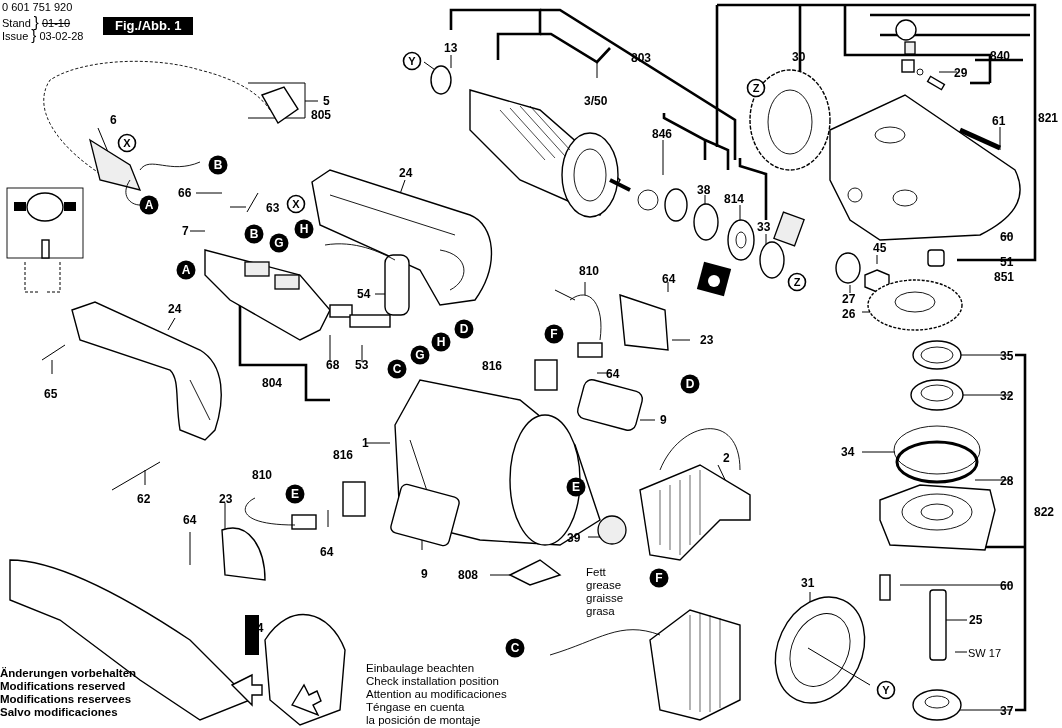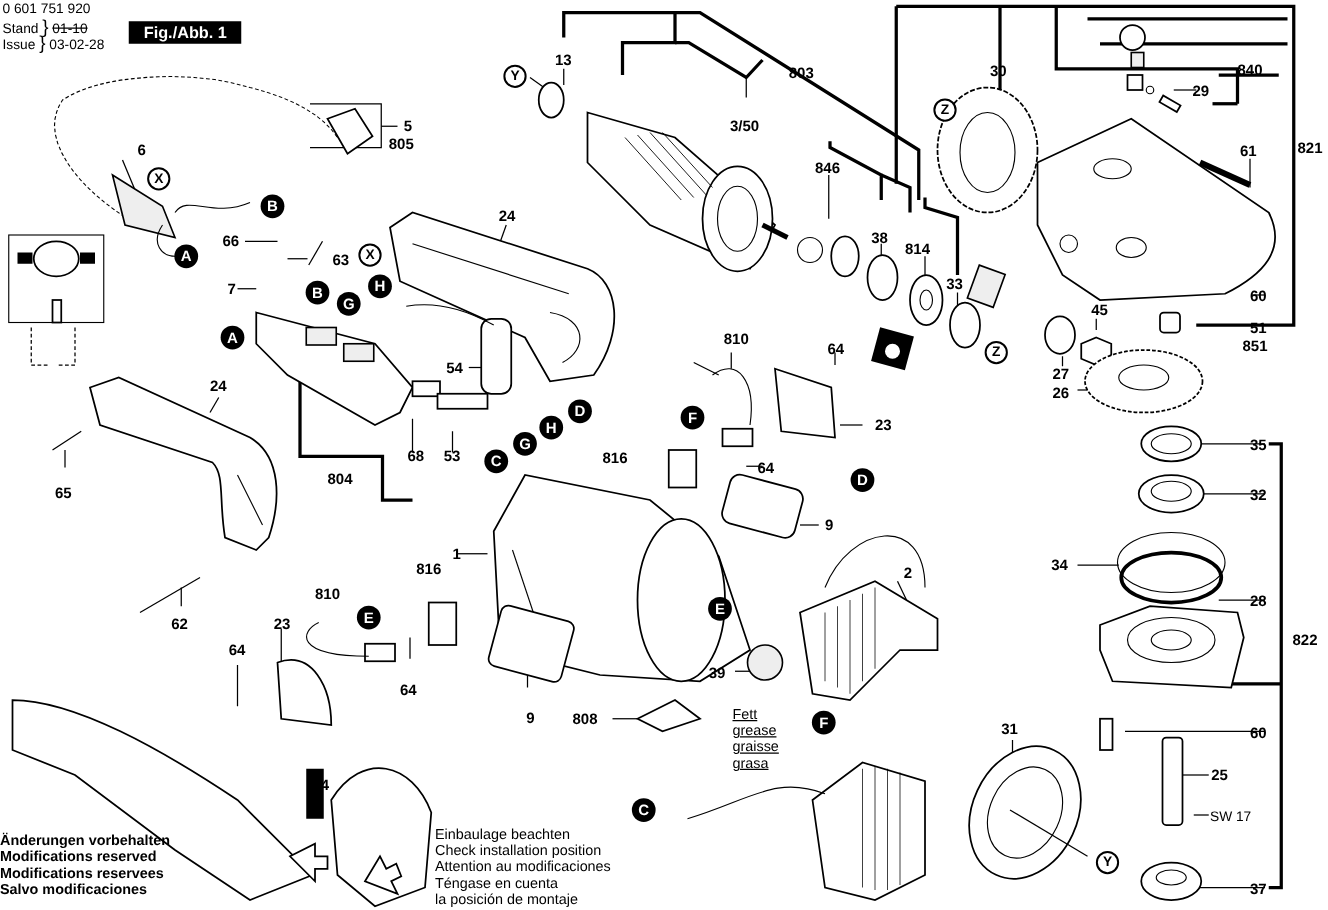--- a/index.html
+++ b/index.html
@@ -436,25 +436,25 @@
     <text class="lbl" x="250" y="632">54</text>
   </g>
 </svg>
 
 <div class="note" style="left:0;top:667px;font-weight:bold;">
   <div>Änderungen vorbehalten</div>
   <div>Modifications reserved</div>
   <div>Modifications reservees</div>
   <div>Salvo modificaciones</div>
 </div>
-<div class="note" style="left:348px;top:662px;">
+<div class="note" style="left:366px;top:662px;">
   <div>Einbaulage beachten</div>
   <div>Check installation position</div>
   <div>Attention au modificaciones</div>
   <div>Téngase en cuenta</div>
   <div>la posición de montaje</div>
 </div>
-<div class="note" style="left:586px;top:566px;text-decoration:underline;">
+<div class="note" style="left:586px;top:566px;">
   <div>Fett</div>
   <div>grease</div>
   <div>graisse</div>
   <div>grasa</div>
 </div>
 
 </body></html>

